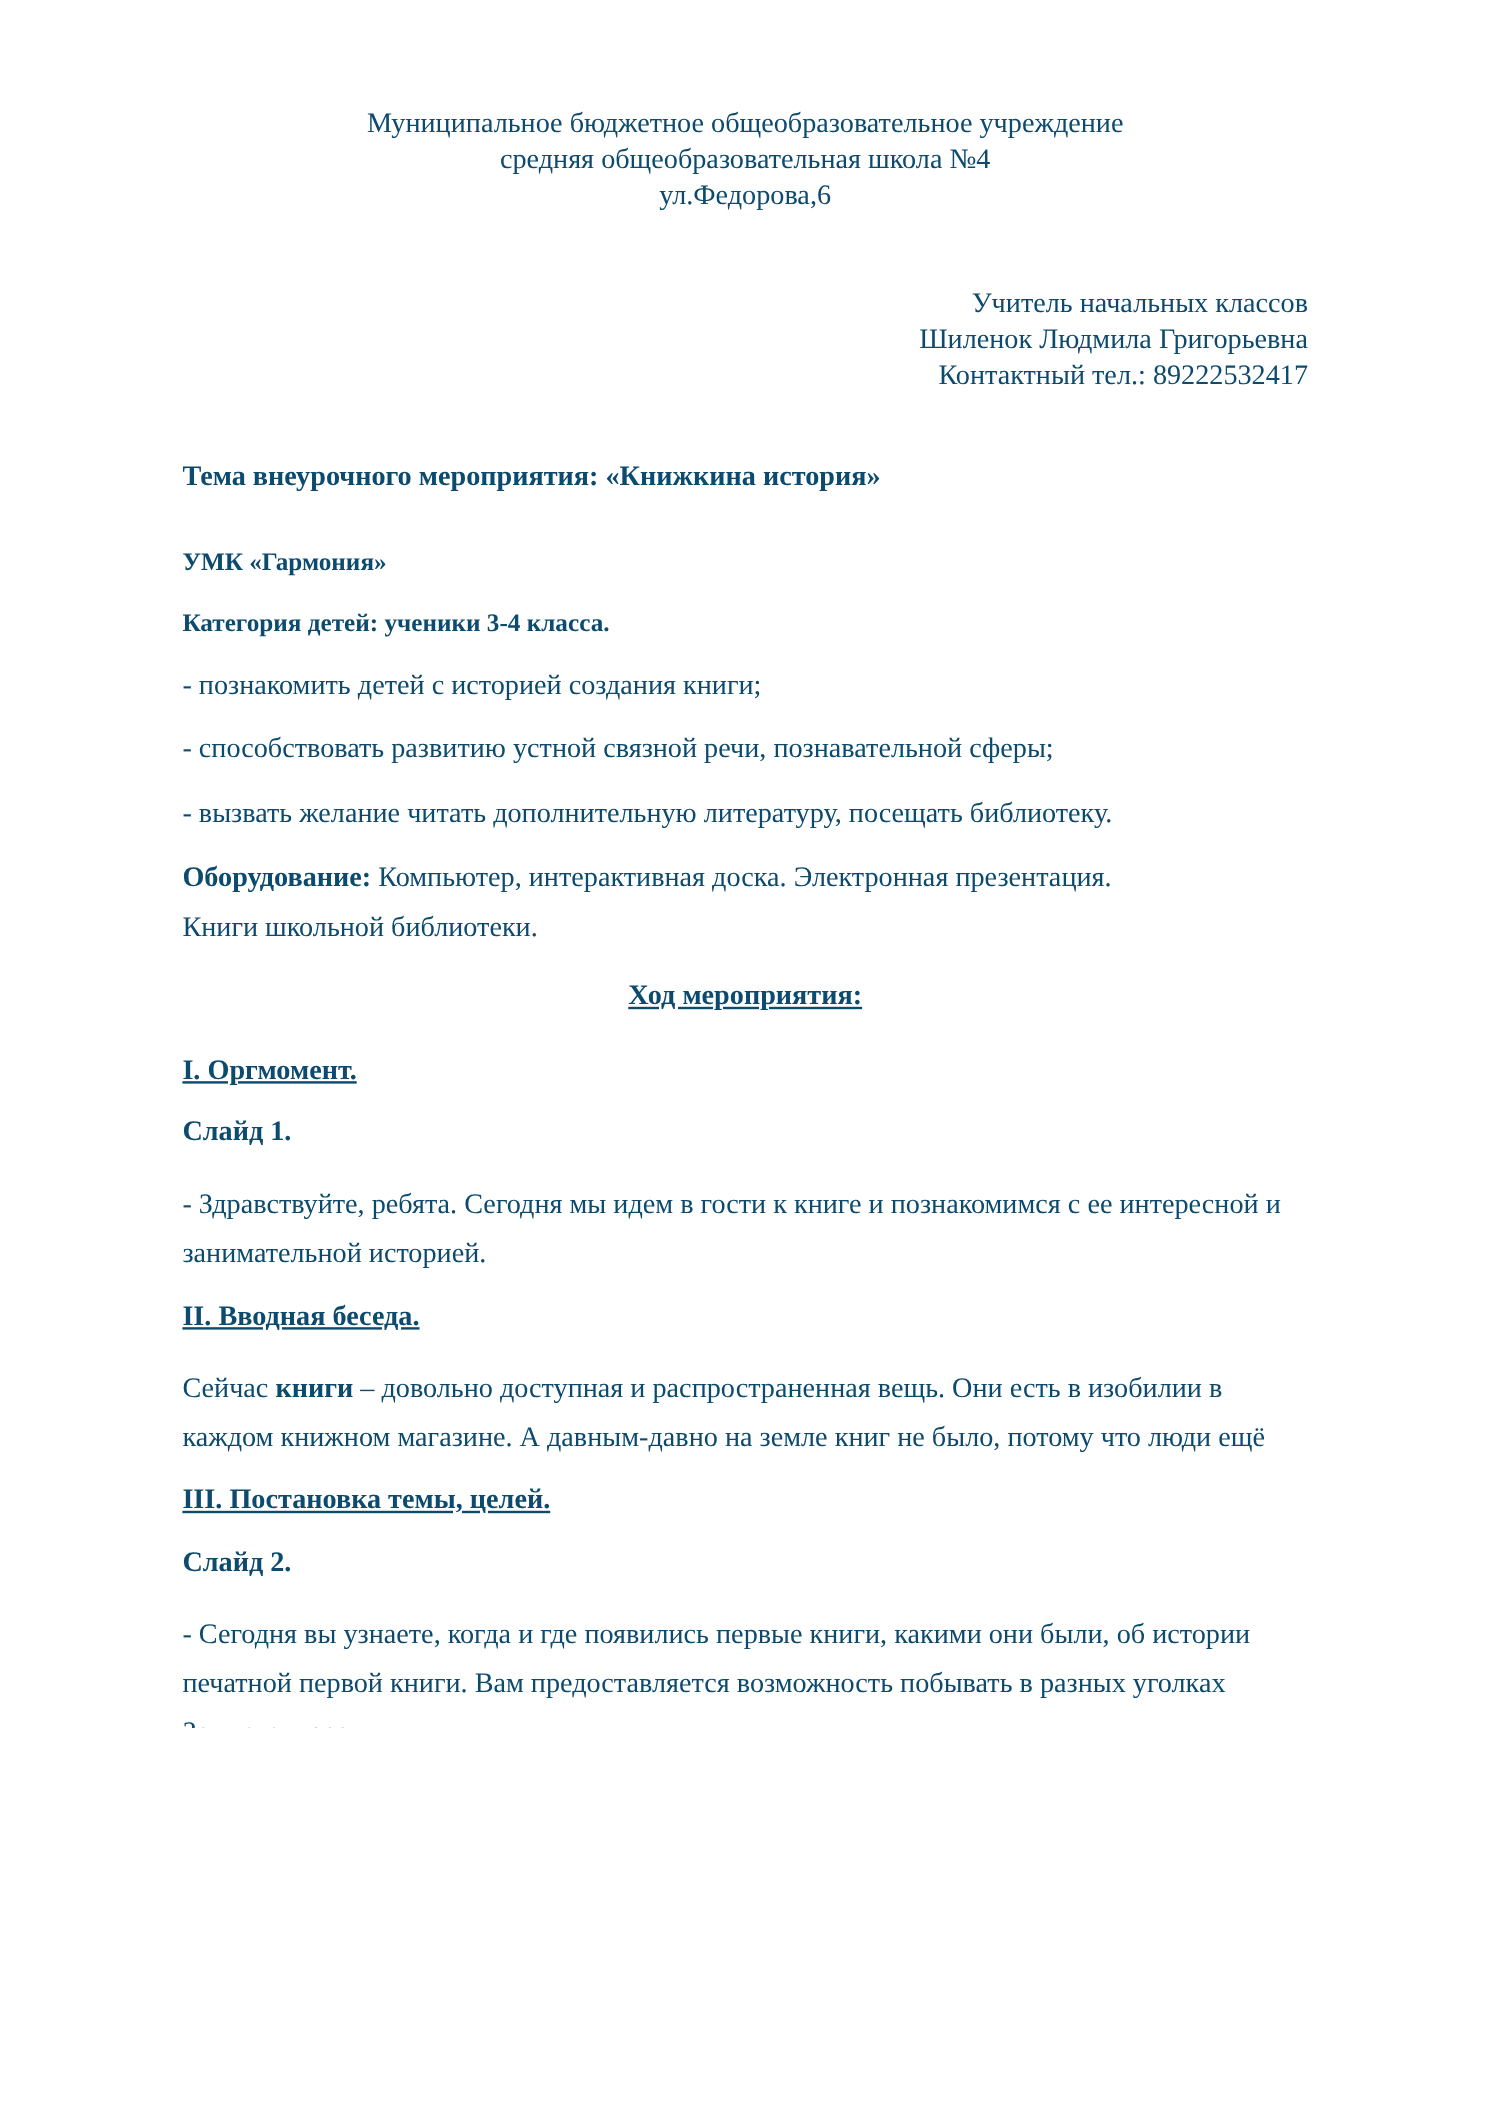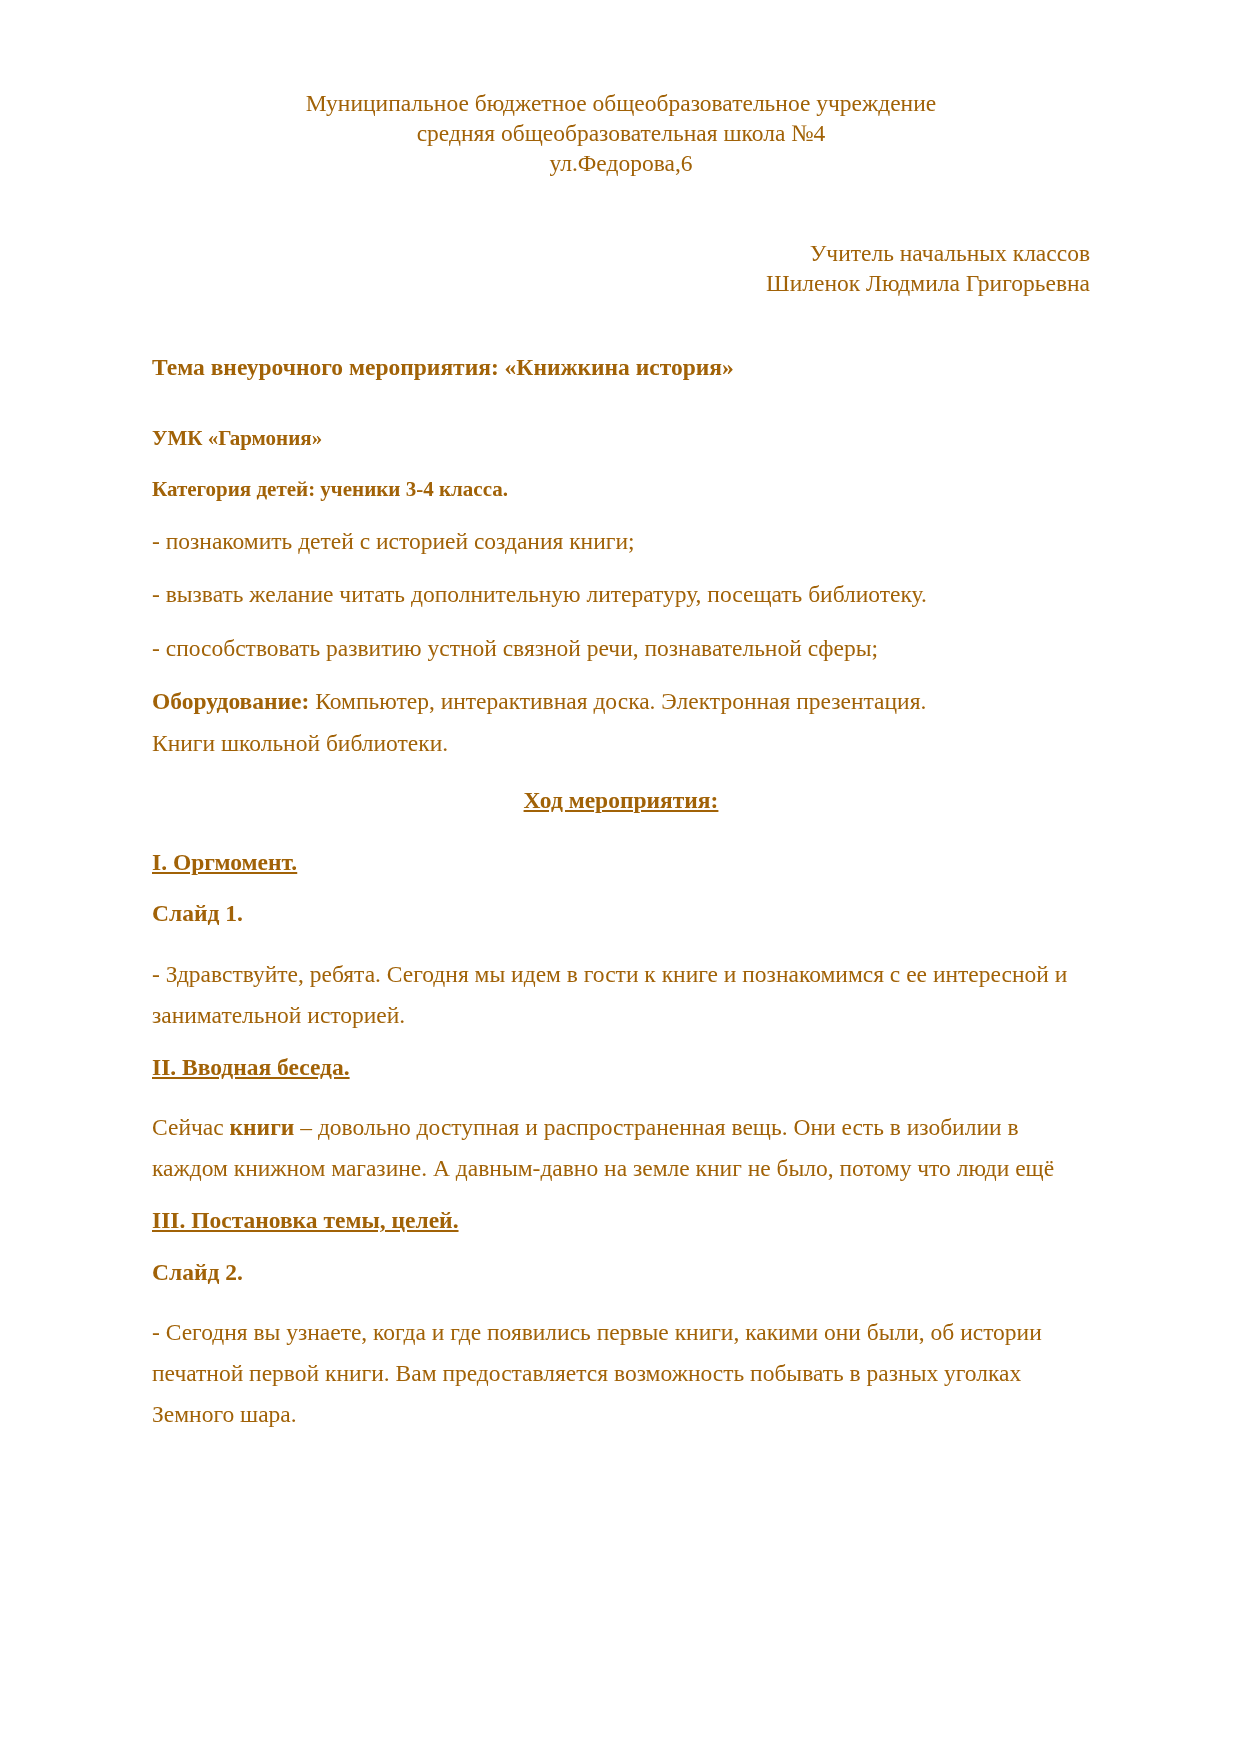--- a/index.html
+++ b/index.html
@@ -8,21 +8,21 @@
     background: #ffffff;
   }
   .page {
     width: 1240px;
     height: 1440px;
     background: #ffffff;
     position: relative;
     box-sizing: border-box;
     padding: 88px 150px 60px 152px;
     font-family: "Liberation Serif", "DejaVu Serif", serif;
-    color: #a16207;
+    color: #0c4a6e;
     font-size: 23px;
     line-height: 1.0;
     overflow: hidden;
   }
 
   .org-header {
     text-align: center;
     font-size: 23.5px;
     line-height: 30px;
   }
@@ -109,31 +109,32 @@
 
   <div class="org-header">
     <div>Муниципальное бюджетное общеобразовательное учреждение</div>
     <div>средняя общеобразовательная школа №4</div>
     <div>ул.Федорова,6</div>
   </div>
 
   <div class="contact-block">
     <div>Учитель начальных классов</div>
     <div>Шиленок Людмила Григорьевна</div>
+    <div>Контактный тел.:  89222532417</div>
   </div>
 
   <div class="topic-line">Тема внеурочного мероприятия: «Книжкина история»</div>
 
   <div class="meta-block">
     <div class="b-line">УМК «Гармония»</div>
     <div class="b-line">Категория детей: ученики 3-4 класса.</div>
 
     <div class="goal-line">- познакомить детей с историей создания книги;</div>
+    <div class="goal-line">- способствовать развитию устной связной речи, познавательной сферы;</div>
     <div class="goal-line">- вызвать желание читать дополнительную литературу, посещать библиотеку.</div>
-    <div class="goal-line">- способствовать развитию устной связной речи, познавательной сферы;</div>
 
     <div class="equip-line">
       <b>Оборудование:</b><span> Компьютер, интерактивная доска. Электронная презентация.</span>
     </div>
     <div class="equip-second">Книги школьной библиотеки.</div>
   </div>
 
   <div class="course-title">Ход мероприятия:</div>
 
   <div class="sec-head">I. Оргмомент.</div>

